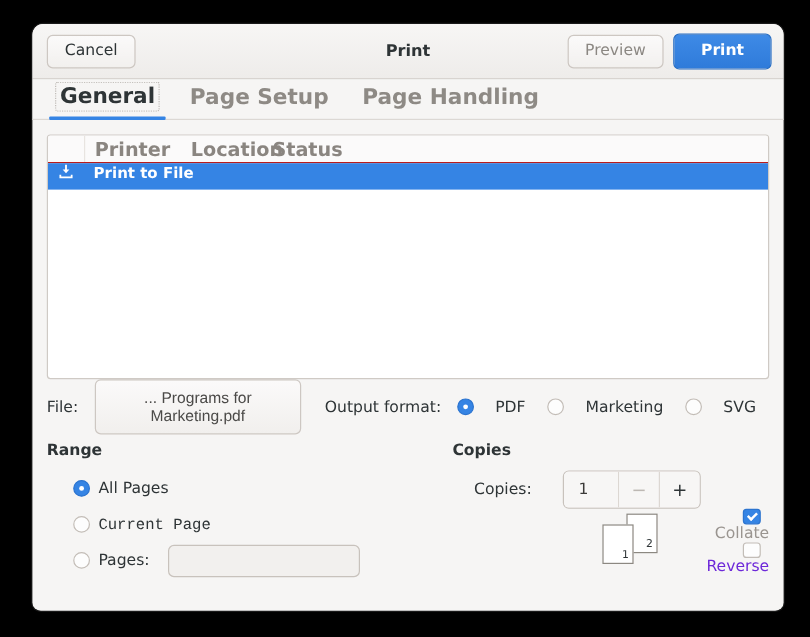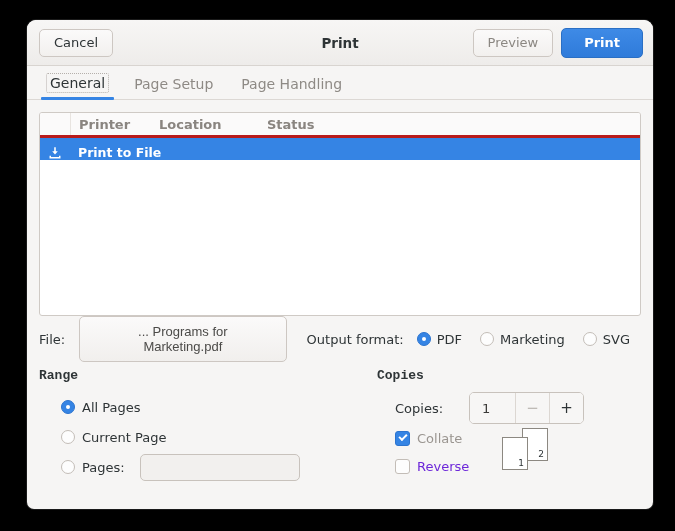--- a/index.html
+++ b/index.html
@@ -91,26 +91,26 @@
     height: 34px;
     min-height: 34px;
     background: #f6f5f4;
     border-bottom: 1px solid #dcd8d4;
     display: flex;
     align-items: flex-end;
     padding-left: 8px;
     box-sizing: border-box;
   }
   .tab {
-    font-size: 14px;
+    font-size: 18px;
     color: #8e8a85;
     padding: 4px 14px 7px 14px;
     position: relative;
     cursor: pointer;
-    font-weight: normal;
+    font-weight: bold;
   }
   .tab.active {
     color: #2e3436;
   }
   .tab.active .tab-label-box {
     border: 1px dotted #b5b0ab;
     border-radius: 2px;
     padding: 1px 3px;
     margin: -1px -3px;
     display: inline-block;
@@ -141,33 +141,33 @@
     border: 1px solid #cfcac5;
     border-radius: 3px;
     box-sizing: border-box;
     overflow: hidden;
   }
   .list-head {
     display: flex;
     height: 22px;
     align-items: center;
     background: #fbfafa;
-    border-bottom: 3px solid #b91c1c;
-    font-size: 13px;
+    border-bottom: 1px solid #b91c1c;
+    font-size: 16px;
     font-weight: bold;
     color: #8a8580;
   }
   .col-icon { width: 30px; min-width: 30px; border-right: 1px solid #e8e4e0; height: 100%; }
   .col-printer { width: 80px; min-width: 80px; padding-left: 8px; }
   .col-location { width: 68px; min-width: 68px; }
-  .col-status { flex: 1; margin-left: 40px; }
+  .col-status { flex: 1; }
 
   .list-row {
     display: flex;
-    align-items: flex-end;
+    align-items: flex-start;
     height: 22px;
     background: #3584e4;
     color: #ffffff;
     font-size: 12.5px;
     font-weight: bold;
     cursor: pointer;
   }
   .row-icon {
     width: 30px; min-width: 30px;
     display: flex; align-items: center; justify-content: center;
@@ -198,21 +198,21 @@
   .outfmt {
     margin-left: 20px;
     display: flex;
     align-items: center;
     gap: 7px;
     white-space: nowrap;
   }
   .radio-item {
     display: flex;
     align-items: center;
-    gap: 6px;
+    gap: 18px;
     font-size: 13px;
     color: #2e3436;
     cursor: pointer;
     margin-right: 11px;
   }
   .radio {
     width: 14px; height: 14px;
     min-width: 14px;
     border-radius: 50%;
     border: 1px solid #c3bdb7;
@@ -239,21 +239,20 @@
     flex: 1;
     padding-top: 6px;
   }
   .col-left { width: 318px; min-width: 318px; }
   .col-right { flex: 1; padding-left: 20px; }
   .group-title {
     font-size: 13px;
     font-weight: bold;
     color: #2e3436;
     margin-bottom: 9px;
-    font-family: Liberation Mono, monospace;
   }
   .range-row {
     display: flex;
     align-items: center;
     height: 30px;
     padding-left: 22px;
   }
   .pages-input {
     margin-left: 15px;
     width: 160px;
@@ -302,23 +301,24 @@
     cursor: pointer;
   }
   .spin-btn.minus { color: #bdb8b3; border-right: 1px solid #dcd7d2; }
 
   .check-area {
     position: relative;
     padding-left: 18px;
   }
   .check-row {
     display: flex;
-    align-items: center;
+    align-items: flex-end;
     height: 28px;
     cursor: pointer;
+    flex-direction: column;
   }
   .cbox {
     width: 15px; height: 15px;
     min-width: 15px;
     border: 1px solid #c3bdb7;
     border-radius: 3px;
     background: #fdfdfd;
     box-sizing: border-box;
     position: relative;
     margin-right: 7px;
@@ -439,21 +439,21 @@
         <div class="col-left">
           <div class="group-title">Range</div>
 
           <div class="range-row">
             <span class="radio on"></span>
             <span class="label-plain" style="margin-left:7px;">All Pages</span>
           </div>
 
           <div class="range-row">
             <span class="radio"></span>
-            <span class="label-plain" style="margin-left:7px;">Current Page</span>
+            <span class="label-plain" style="margin-left:7px;font-family:Liberation Mono, monospace;">Current Page</span>
           </div>
 
           <div class="range-row">
             <span class="radio"></span>
             <span class="label-plain" style="margin-left:7px;">Pages:</span>
             <input class="pages-input" type="text" placeholder="" style="">
           </div>
         </div>
 
         <div class="col-right">

